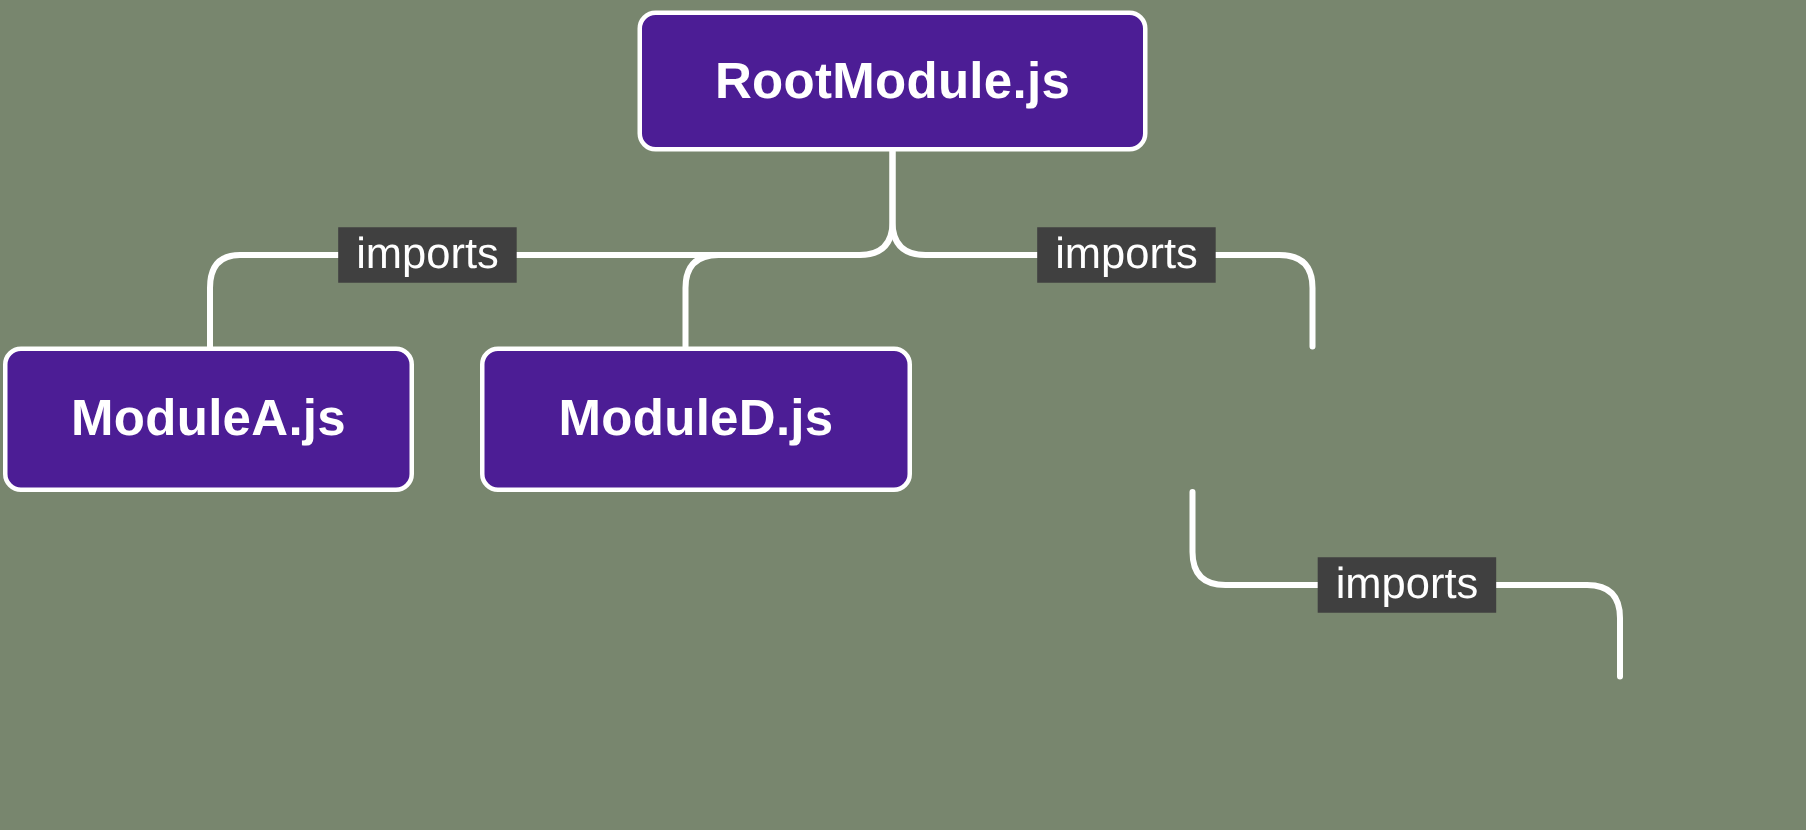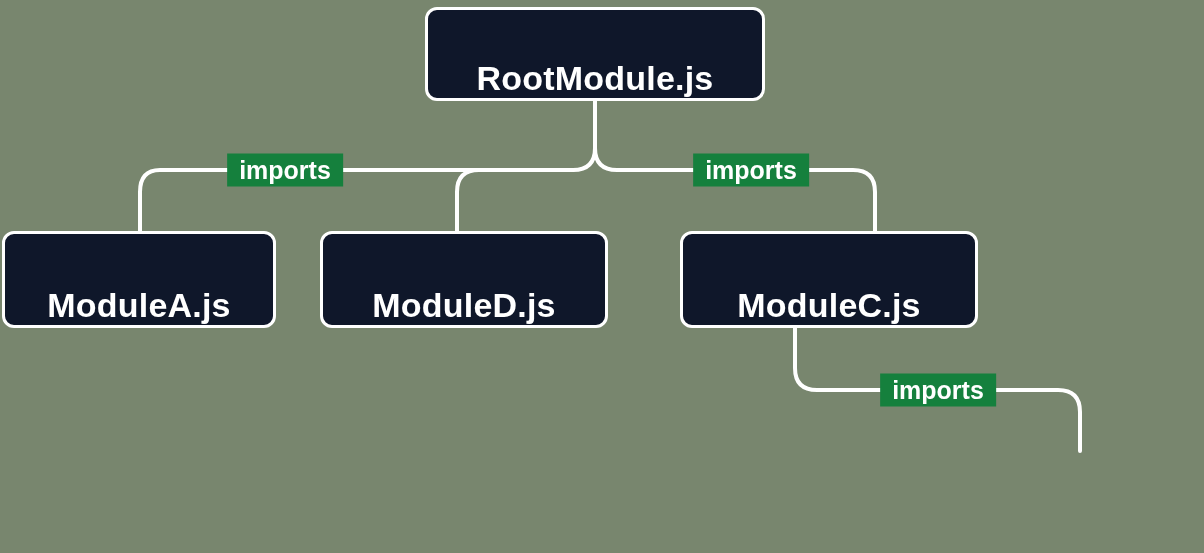--- a/index.html
+++ b/index.html
@@ -29,42 +29,42 @@
     display: block;
   }
   svg.edges path {
     fill: none;
     stroke: #ffffff;
     stroke-width: 4;
     stroke-linecap: round;
   }
   .node {
     position: absolute;
-    background: #0f172a;
+    background: #4c1d95;
     border: 3.5px solid #ffffff;
     border-radius: 12px;
     box-sizing: border-box;
     display: flex;
-    align-items: flex-end;
+    align-items: center;
     justify-content: center;
   }
   .node .label {
     color: #ffffff;
     font-size: 34px;
     font-weight: 700;
     letter-spacing: 0.2px;
     white-space: nowrap;
   }
   .edge-label {
     position: absolute;
     transform: translate(-50%, -50%);
-    background: #15803d;
+    background: #404040;
     color: #ffffff;
-    font-size: 25px;
-    font-weight: 700;
+    font-size: 29px;
+    font-weight: 400;
     padding: 2px 12px;
     white-space: nowrap;
   }
   #node-root    { left: 425px; top: 7px;   width: 340px; height: 94px; }
   #node-moduleA { left: 2px;   top: 231px; width: 274px; height: 97px; }
   #node-moduleB { left: 320px; top: 231px; width: 288px; height: 97px; }
   #node-moduleC { left: 680px; top: 231px; width: 298px; height: 97px; }
   #node-moduleD { left: 925px; top: 451px; width: 277px; height: 95px; }
   #edge-label-left   { left: 285px; top: 170px; }
   #edge-label-right  { left: 751px; top: 170px; }
@@ -87,23 +87,20 @@
   </div>
 
   <div class="node" id="node-moduleA">
     <span class="label">ModuleA.js</span>
   </div>
 
   <div class="node" id="node-moduleB">
     <span class="label">ModuleD.js</span>
   </div>
 
-  <div class="node" id="node-moduleC">
-    <span class="label">ModuleC.js</span>
-  </div>
 
 
   <span class="edge-label" id="edge-label-left">imports</span>
 
   <span class="edge-label" id="edge-label-right">imports</span>
 
   <span class="edge-label" id="edge-label-bottom">imports</span>
 
 </div>
 

